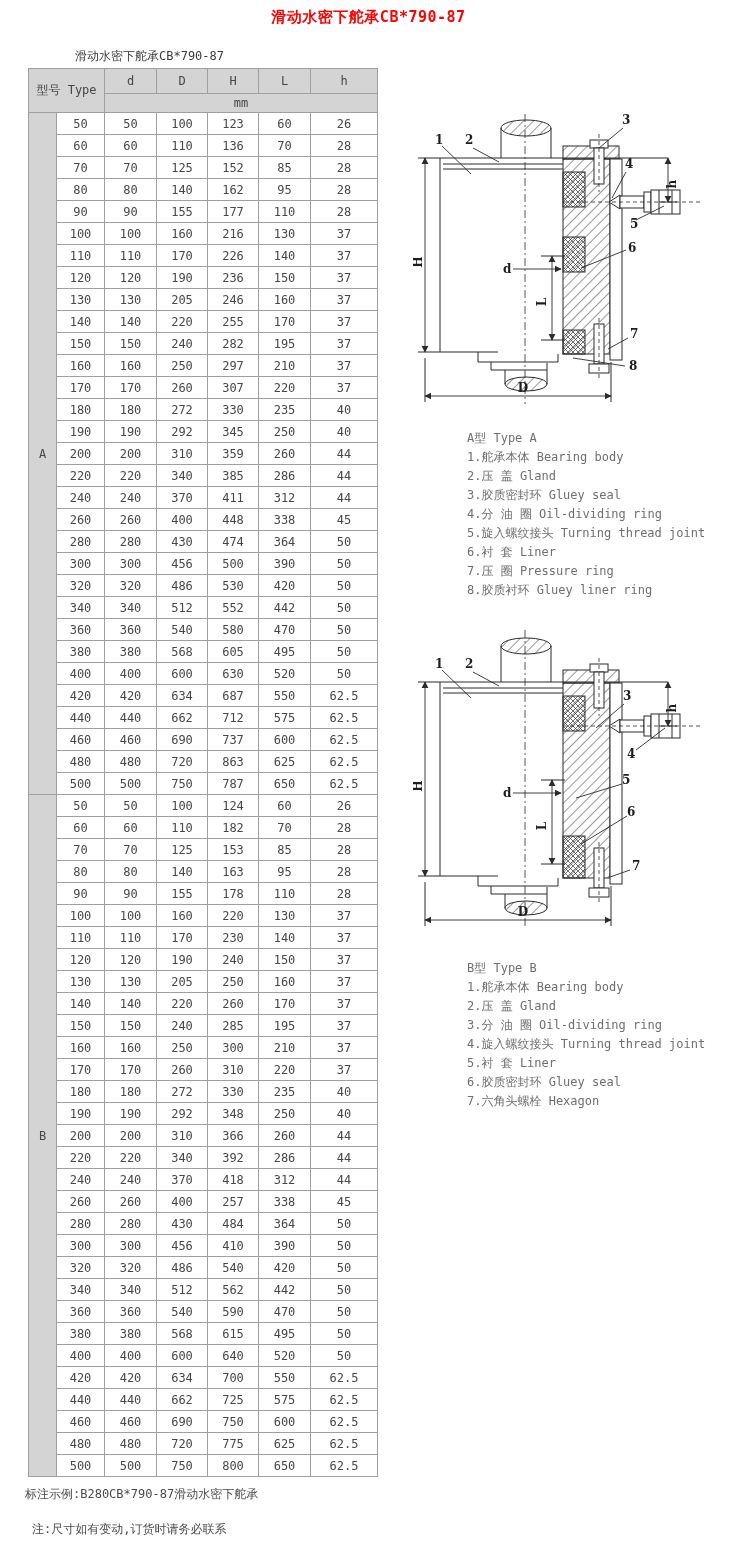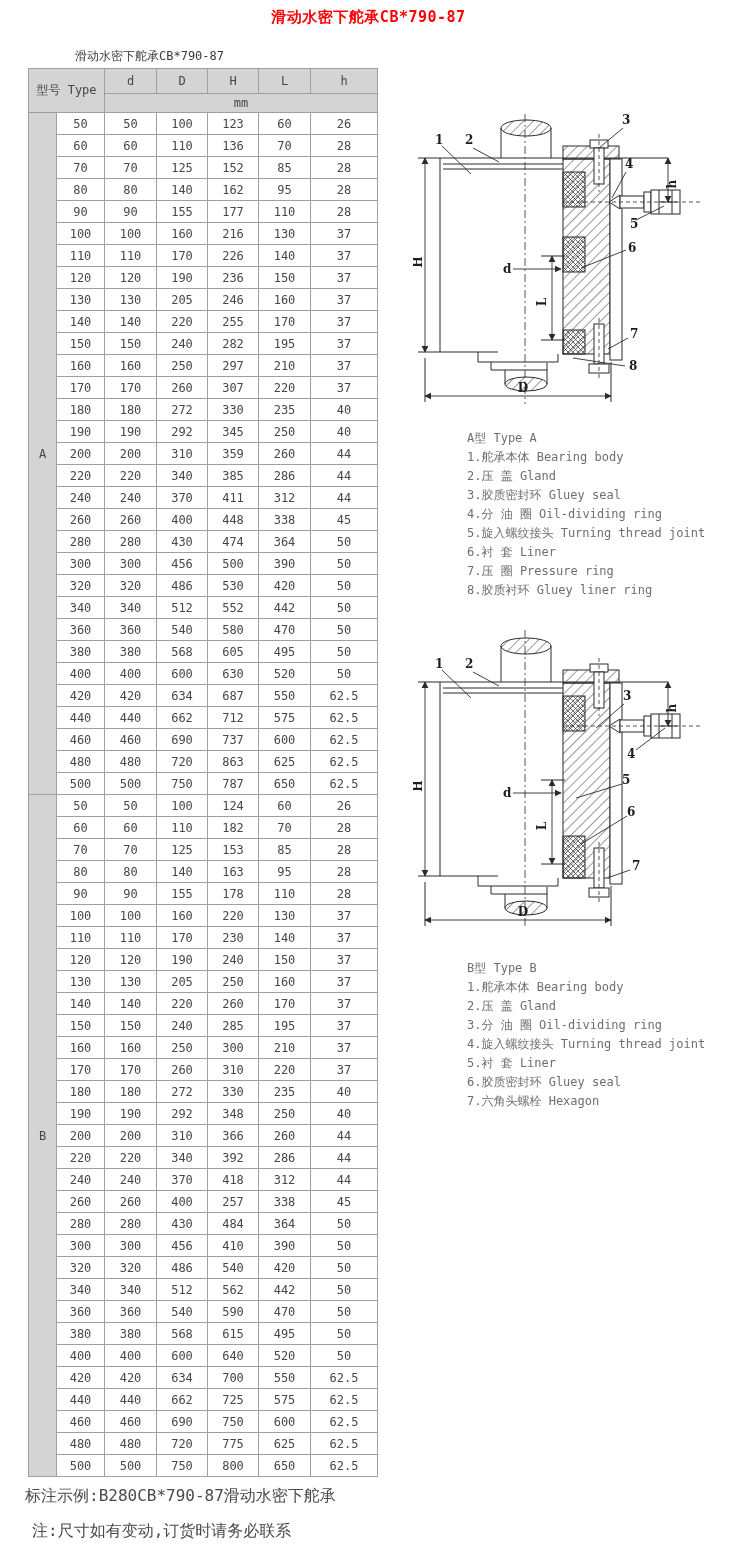--- a/index.html
+++ b/index.html
@@ -20,21 +20,21 @@
     text-align:center;vertical-align:middle;padding:0;
   }
   table.spec th{background:#d4d4d4;}
   table.spec thead tr.r1 th{height:24px;}
   table.spec thead tr.r2 th{height:18px;}
   table.spec td{height:21px;background:#ffffff;}
   table.spec td.sec{background:#d4d4d4;}
   .legend{position:absolute;width:272px;font-size:12px;color:#6f6f6f;line-height:19px;}
   .legend .cap{margin:0 0 0 0;}
   .legend ul{list-style:none;margin:0;padding:0;}
-  .note{position:absolute;font-size:16px;color:#4a4a4a;white-space:nowrap;}
+  .note{position:absolute;font-size:12px;color:#4a4a4a;white-space:nowrap;}
   .diagram{position:absolute;}
   svg .ln{stroke:#2b2b2b;stroke-width:1;fill:none;}
   svg .fw{stroke:#2b2b2b;stroke-width:1;fill:#ffffff;}
   svg .fh{stroke:#2b2b2b;stroke-width:1;}
   svg .cl{stroke:#2b2b2b;stroke-width:0.8;fill:none;stroke-dasharray:8 3 2 3;}
   svg .dsh{stroke:#2b2b2b;stroke-width:0.8;fill:none;stroke-dasharray:4 3;}
   svg .dl{stroke:#2b2b2b;stroke-width:0.9;fill:none;}
   svg .lead{stroke:#2b2b2b;stroke-width:0.9;fill:none;}
   svg text.num{font-family:"DejaVu Serif","Liberation Serif",serif;font-size:12px;font-weight:bold;fill:#1d1d1d;}
   svg text.dim{font-family:"DejaVu Serif","Liberation Serif",serif;font-size:12px;font-weight:bold;fill:#1d1d1d;}

